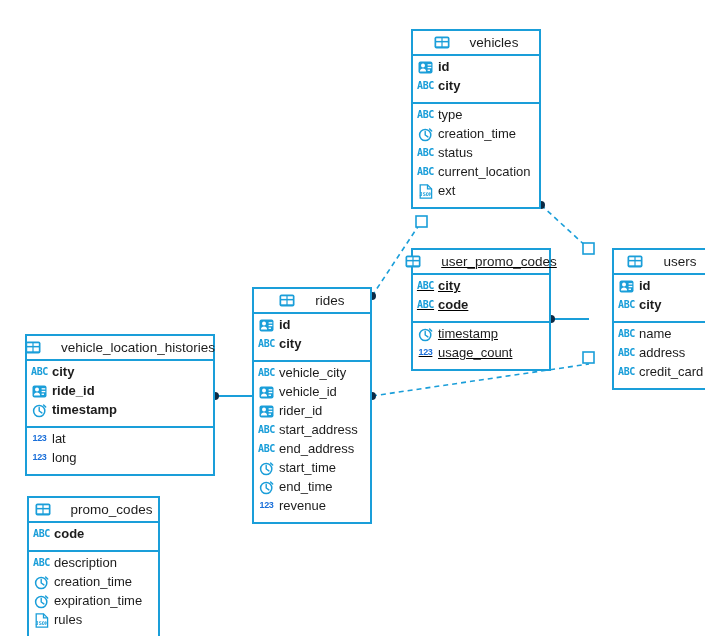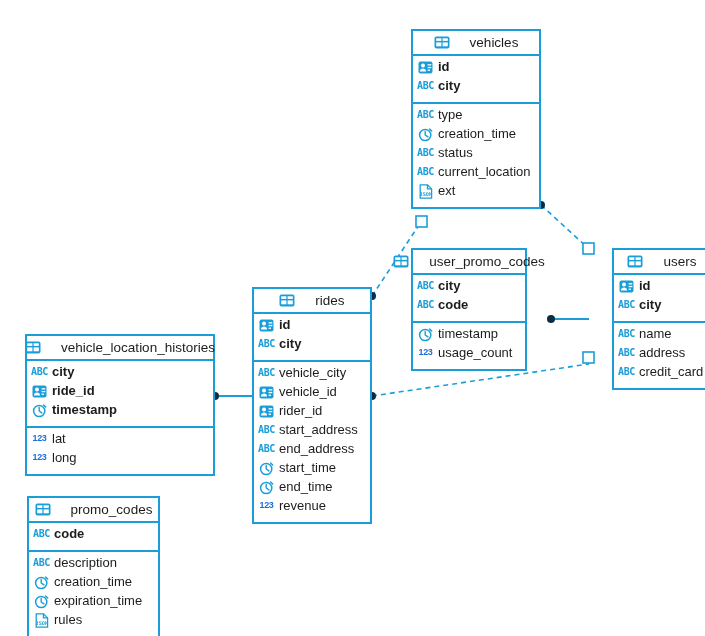--- a/index.html
+++ b/index.html
@@ -207,21 +207,21 @@
             <svg width="14" height="15" viewBox="0 0 14 15">
               <path d="M1.2 0.8h7.3l4.1 4.1v9.3H1.2z" fill="#ffffff" stroke="#1a9ed9" stroke-width="1.3"></path>
               <path d="M8.5 0.8v4.1h4.1" fill="none" stroke="#1a9ed9" stroke-width="1.3"></path>
               <text x="6.8" y="12.4" font-family="DejaVu Sans Mono, monospace" font-size="5.2" font-weight="bold" fill="#1a9ed9" text-anchor="middle">JSON</text>
             </svg>
           </span>
           <span class="field-name">ext</span>
         </div>
       </div>
     </div>
-    <div class="table-node" style="left: 411px; top: 248px; width: 116px;">
+    <div class="table-node" style="left: 411px; top: 248px; width: 140px; text-decoration: underline;">
       <div class="tbl-header">
         <span class="ico ico-table">
           <svg width="16" height="13" viewBox="0 0 16 13">
             <rect x="0.5" y="0.5" width="15" height="12" rx="2" ry="2" fill="#1a9ed9"></rect>
             <rect x="2.2" y="2.3" width="5.2" height="2.6" fill="#ffffff"></rect>
             <rect x="8.6" y="2.3" width="5.2" height="2.6" fill="#ffffff"></rect>
             <rect x="2.2" y="6.4" width="5.2" height="3.9" fill="#ffffff"></rect>
             <rect x="8.6" y="6.4" width="5.2" height="3.9" fill="#ffffff"></rect>
           </svg>
         </span>

